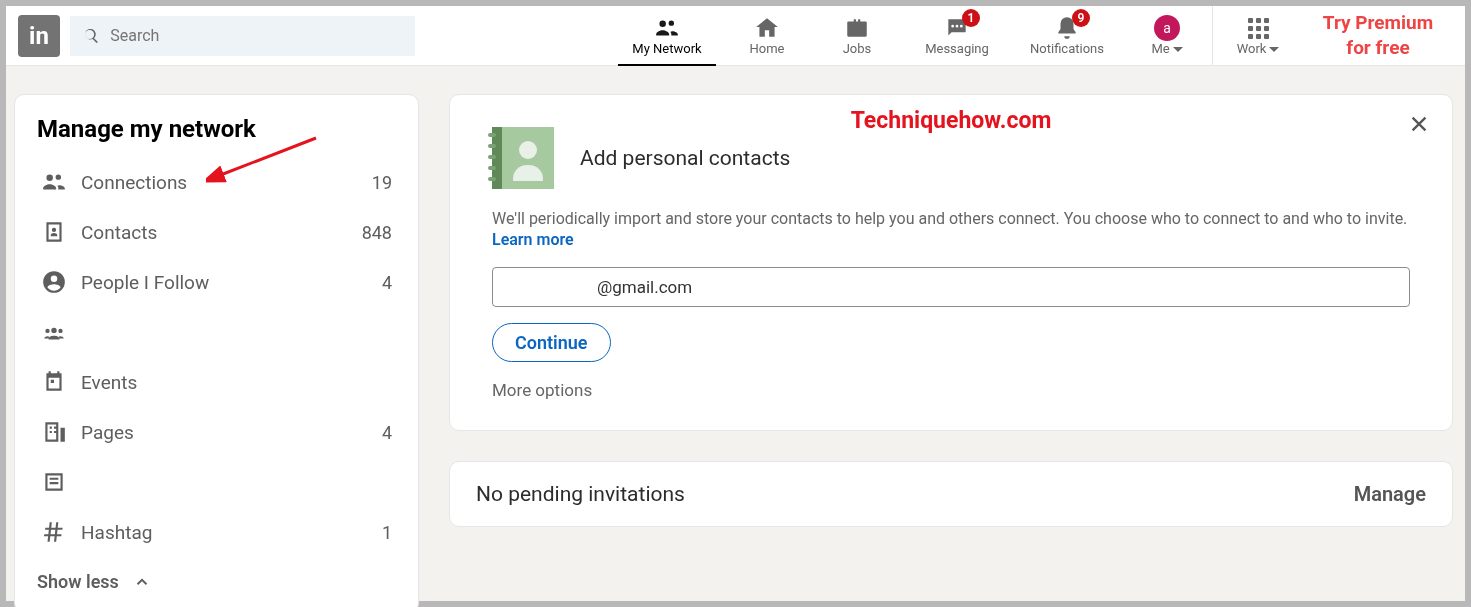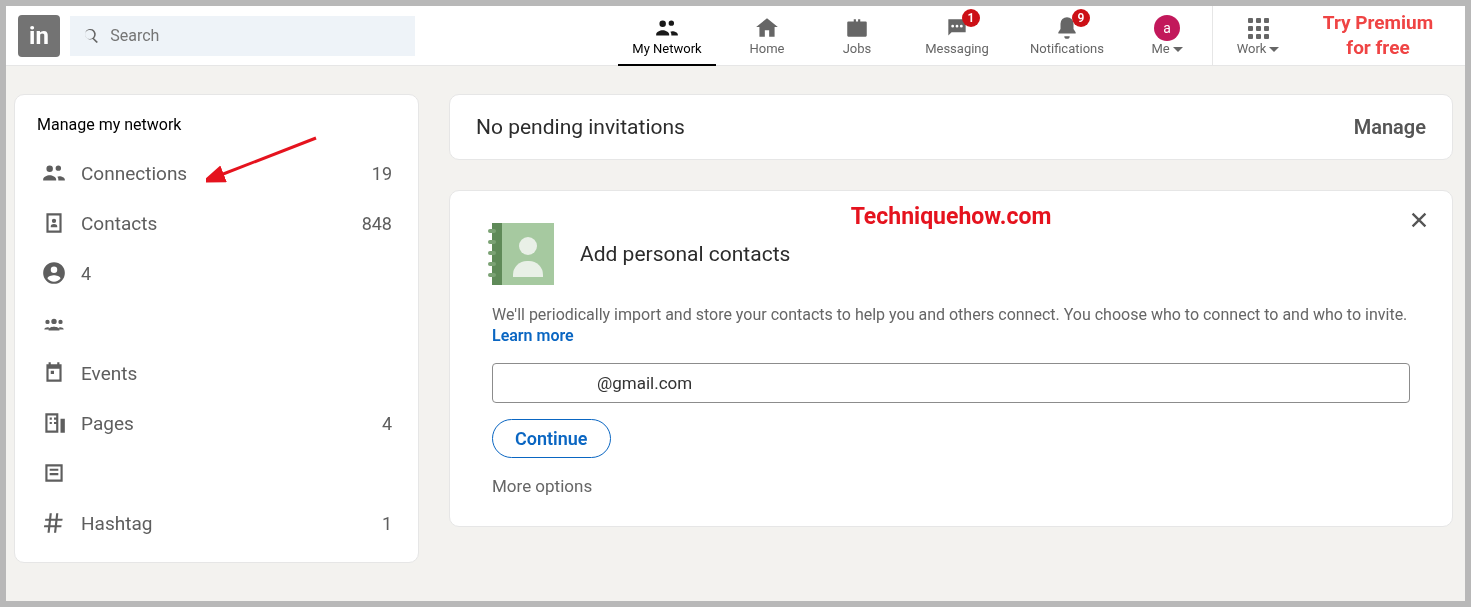--- a/index.html
+++ b/index.html
@@ -25,21 +25,21 @@
   .avatar-circle { width: 26px; height: 26px; border-radius: 50%; background: #c2185b; color: #fff; display: flex; align-items: center; justify-content: center; font-size: 14px; }
   .nav-sep { width: 1px; background: #e6e6e6; height: 60px; }
   .caret { display: inline-block; width: 0; height: 0; border-left: 5px solid transparent; border-right: 5px solid transparent; border-top: 5px solid #666; margin-left: 3px; vertical-align: middle; }
   .premium { width: 150px; display: flex; align-items: center; justify-content: center; text-align: center; color: #ef4444; font-size: 19px; line-height: 1.3; padding: 0 8px; cursor: pointer; font-weight: bold; }
   .grid-icon { display: grid; grid-template-columns: repeat(3, 5px); grid-template-rows: repeat(3, 5px); gap: 3px; }
   .grid-icon span { background: #666; border-radius: 1px; }
 
   .content { display: flex; padding: 28px 12px 0 8px; gap: 30px; }
 
   .sidebar { background: #fff; border: 1px solid #e6e6e6; border-radius: 10px; width: 405px; padding: 14px 0 14px 0; }
-  .sidebar h2 { font-size: 16px; font-weight: 400; color: #000; padding: 6px 22px 14px 22px; }
+  .sidebar h2 { font-size: 24px; font-weight: 700; color: #000; padding: 6px 22px 14px 22px; }
   .side-item { display: flex; align-items: center; padding: 12px 26px; color: #5e5e5e; font-size: 19px; cursor: pointer; }
   .side-item .sicon { width: 40px; display: flex; justify-content: flex-start; }
   .side-item .sicon svg { width: 26px; height: 26px; fill: #5e5e5e; }
   .side-item .label { flex: 1; }
   .side-item .count { font-size: 18px; color: #5e5e5e; }
   .show-less { display: flex; align-items: center; padding: 14px 22px 6px 22px; color: #5e5e5e; font-size: 18px; font-weight: 600; cursor: pointer; }
   .show-less .chev { margin-left: 14px; }
 
   .main { flex: 1; display: flex; flex-direction: column; gap: 30px; }
   .card { background: #fff; border: 1px solid #e6e6e6; border-radius: 10px; }
@@ -172,20 +172,21 @@
           </span>
         <span class="label">Contacts</span>
         <span class="count">848</span>
       </div>
       <div class="side-item">
         <span class="sicon">
             <svg viewBox="0 0 24 24">
               <path d="M12 2a10 10 0 1 0 0 20 10 10 0 0 0 0-20zm0 4a3 3 0 1 1 0 6 3 3 0 0 1 0-6zm0 14c-2.5 0-4.7-1.2-6-3 0-2 4-3 6-3s6 1 6 3c-1.3 1.8-3.5 3-6 3z"></path>
             </svg>
           </span>
+        <span class="label">People I Follow</span>
         <span class="count">4</span>
       </div>
       <div class="side-item">
         <span class="sicon">
             <svg viewBox="0 0 24 24">
               <path d="M12 8a2.5 2.5 0 1 0 0 5 2.5 2.5 0 0 0 0-5zM6 9a2 2 0 1 0 0 4 2 2 0 0 0 0-4zm12 0a2 2 0 1 0 0 4 2 2 0 0 0 0-4zM3 18c0-1.3 2-2 3-2 .5 0 1 .1 1.4.3-.3.5-.4 1.1-.4 1.7H3zm4 0c0-1.7 3-2.5 5-2.5s5 .8 5 2.5v1H7v-1zm10 0c0-.6-.1-1.2-.4-1.7.4-.2.9-.3 1.4-.3 1 0 3 .7 3 2h-4z"></path>
             </svg>
           </span>
         <span class="count"></span>
       </div>
@@ -218,28 +219,29 @@
       <div class="side-item">
         <span class="sicon">
             <svg viewBox="0 0 24 24">
               <path d="M10 3L8 21H6l2-18h2zm6 0l-2 18h-2l2-18h2zM4 8h16l-.3 2H3.7L4 8zm-1 6h16l-.3 2H2.7L3 14z"></path>
             </svg>
           </span>
         <span class="label">Hashtag</span>
         <span class="count">1</span>
       </div>
 
+      <div class="show-less">
+        <span>Show less</span>
+        <svg class="chev" width="18" height="18" viewBox="0 0 24 24" fill="none" stroke="#5e5e5e" stroke-width="2.5">
+            <path d="M6 15l6-6 6 6"></path>
+          </svg>
+      </div>
     </div>
 
     <div class="main">
-      <div class="card invite-card">
-        <span class="txt">No pending invitations</span>
-        <span class="manage">Manage</span>
-      </div>
-
       <div class="card add-card">
         <div class="watermark">Techniquehow.com</div>
         <div class="close-x">
           <svg viewBox="0 0 24 24">
               <path d="M5 5l14 14M19 5L5 19" stroke="#555" stroke-width="2.5" fill="none"></path>
             </svg>
         </div>
         <div class="add-head">
           <div class="book-icon">
             <div class="rings">
@@ -252,20 +254,25 @@
             <div class="head"></div>
               <div class="body"></div>
           </div>
           <div class="add-title">Add personal contacts</div>
         </div>
         <div class="add-desc">We'll periodically import and store your contacts to help you and others connect. You choose who to connect to and who to invite.</div>
         <a class="learn">Learn more</a>
         <input class="email-input" type="text" value="@gmail.com" style="">
         <div><button class="continue-btn">Continue</button></div>
         <div class="more-opt">More options</div>
+      </div>
+
+      <div class="card invite-card">
+        <span class="txt">No pending invitations</span>
+        <span class="manage">Manage</span>
       </div>
     </div>
   </div>
 
   <svg class="arrow-annot" style="left:200px; top:126px;" width="120" height="60">
     <defs>
         <marker id="ah" markerWidth="10" markerHeight="10" refX="2" refY="3" orient="auto">
           <path d="M0,0 L0,6 L8,3 z" fill="#e5131e"></path>
         </marker>
       </defs>

